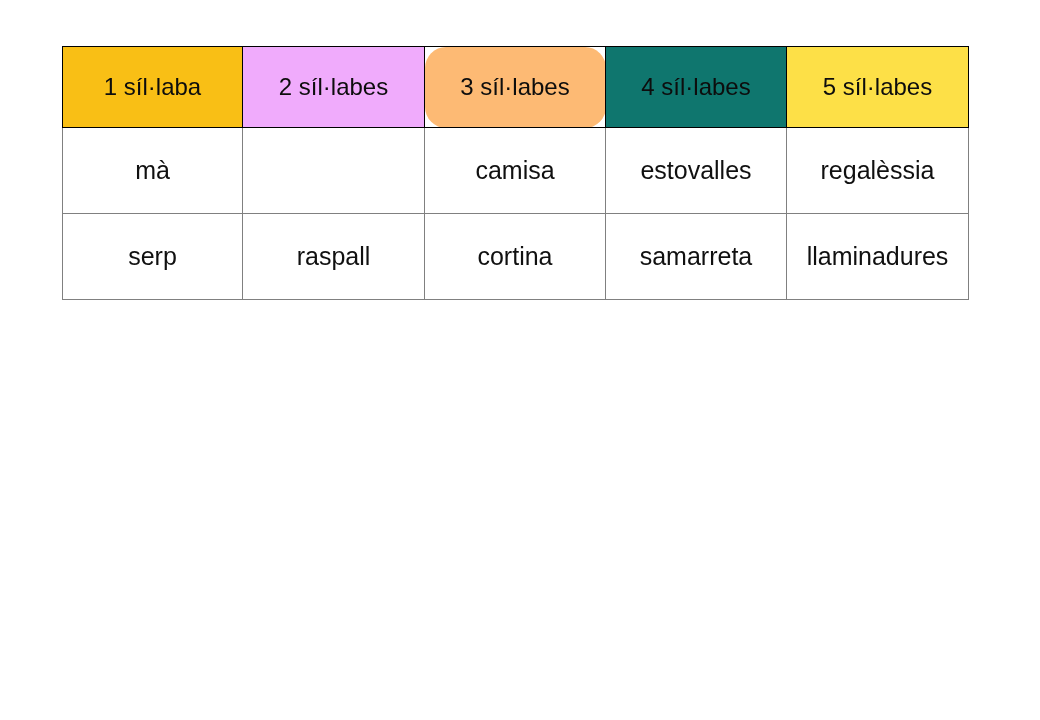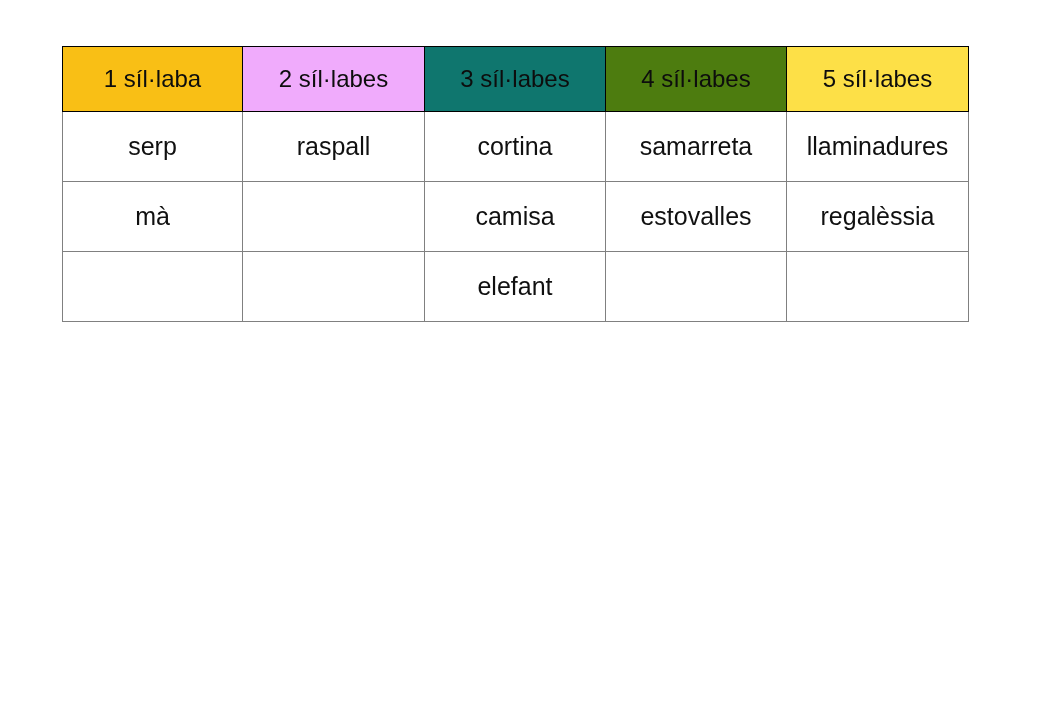--- a/index.html
+++ b/index.html
@@ -22,21 +22,21 @@
     table-layout: fixed;
   }
 
   #syllable-table col.c1 { width: 180px; }
   #syllable-table col.c2 { width: 182px; }
   #syllable-table col.c3 { width: 181px; }
   #syllable-table col.c4 { width: 181px; }
   #syllable-table col.c5 { width: 182px; }
 
   #syllable-table td {
-    padding: 0 4px;
+    padding: 8px 4px;
     text-align: center;
     vertical-align: middle;
     font-size: 25px;
     color: #101010;
     line-height: 1.1;
     white-space: nowrap;
     overflow: hidden;
   }
 
   
@@ -68,41 +68,34 @@
     <col class="c1">
       <col class="c2">
       <col class="c3">
       <col class="c4">
       <col class="c5">
   </colgroup>
   <thead>
     <tr class="header-row">
       <td style="background: rgb(249, 191, 21); border-color: rgb(0, 0, 0);">1 síl·laba</td>
       <td style="background: #f0abfc; border-color: rgb(0, 0, 0);">2 síl·labes</td>
-      <td style="background: #0f766e; border-color: rgb(0, 0, 0);">3 síl·labes</td>
-      <td style="background: #4d7c0f; border-color: rgb(0, 0, 0);">4 síl·labes</td>
+      <td style="background: #fdba74; border-color: rgb(0, 0, 0); border-radius: 21px;">3 síl·labes</td>
+      <td style="background: #0f766e; border-color: rgb(0, 0, 0);">4 síl·labes</td>
       <td style="background: #fde047; border-color: rgb(0, 0, 0);">5 síl·labes</td>
     </tr>
   </thead>
   <tbody>
-    <tr class="body-row">
-      <td style="border-color: rgb(128, 128, 128);">serp</td>
-      <td style="border-color: rgb(128, 128, 128);">raspall</td>
-      <td style="border-color: rgb(128, 128, 128);">cortina</td>
-      <td style="border-color: rgb(128, 128, 128);">samarreta</td>
-      <td style="border-color: rgb(128, 128, 128);">llaminadures</td>
-    </tr>
     <tr class="body-row">
       <td style="border-color: rgb(128, 128, 128);">mà</td>
       <td class="blank"></td>
       <td style="border-color: rgb(128, 128, 128);">camisa</td>
       <td style="border-color: rgb(128, 128, 128);">estovalles</td>
       <td style="border-color: rgb(128, 128, 128);">regalèssia</td>
     </tr>
     <tr class="body-row">
-      <td class="blank"></td>
-      <td class="blank"></td>
-      <td style="border-color: rgb(128, 128, 128);">elefant</td>
-      <td class="blank"></td>
-      <td class="blank"></td>
+      <td style="border-color: rgb(128, 128, 128);">serp</td>
+      <td style="border-color: rgb(128, 128, 128);">raspall</td>
+      <td style="border-color: rgb(128, 128, 128);">cortina</td>
+      <td style="border-color: rgb(128, 128, 128);">samarreta</td>
+      <td style="border-color: rgb(128, 128, 128);">llaminadures</td>
     </tr>
   </tbody>
 </table>
 
 </body></html>

